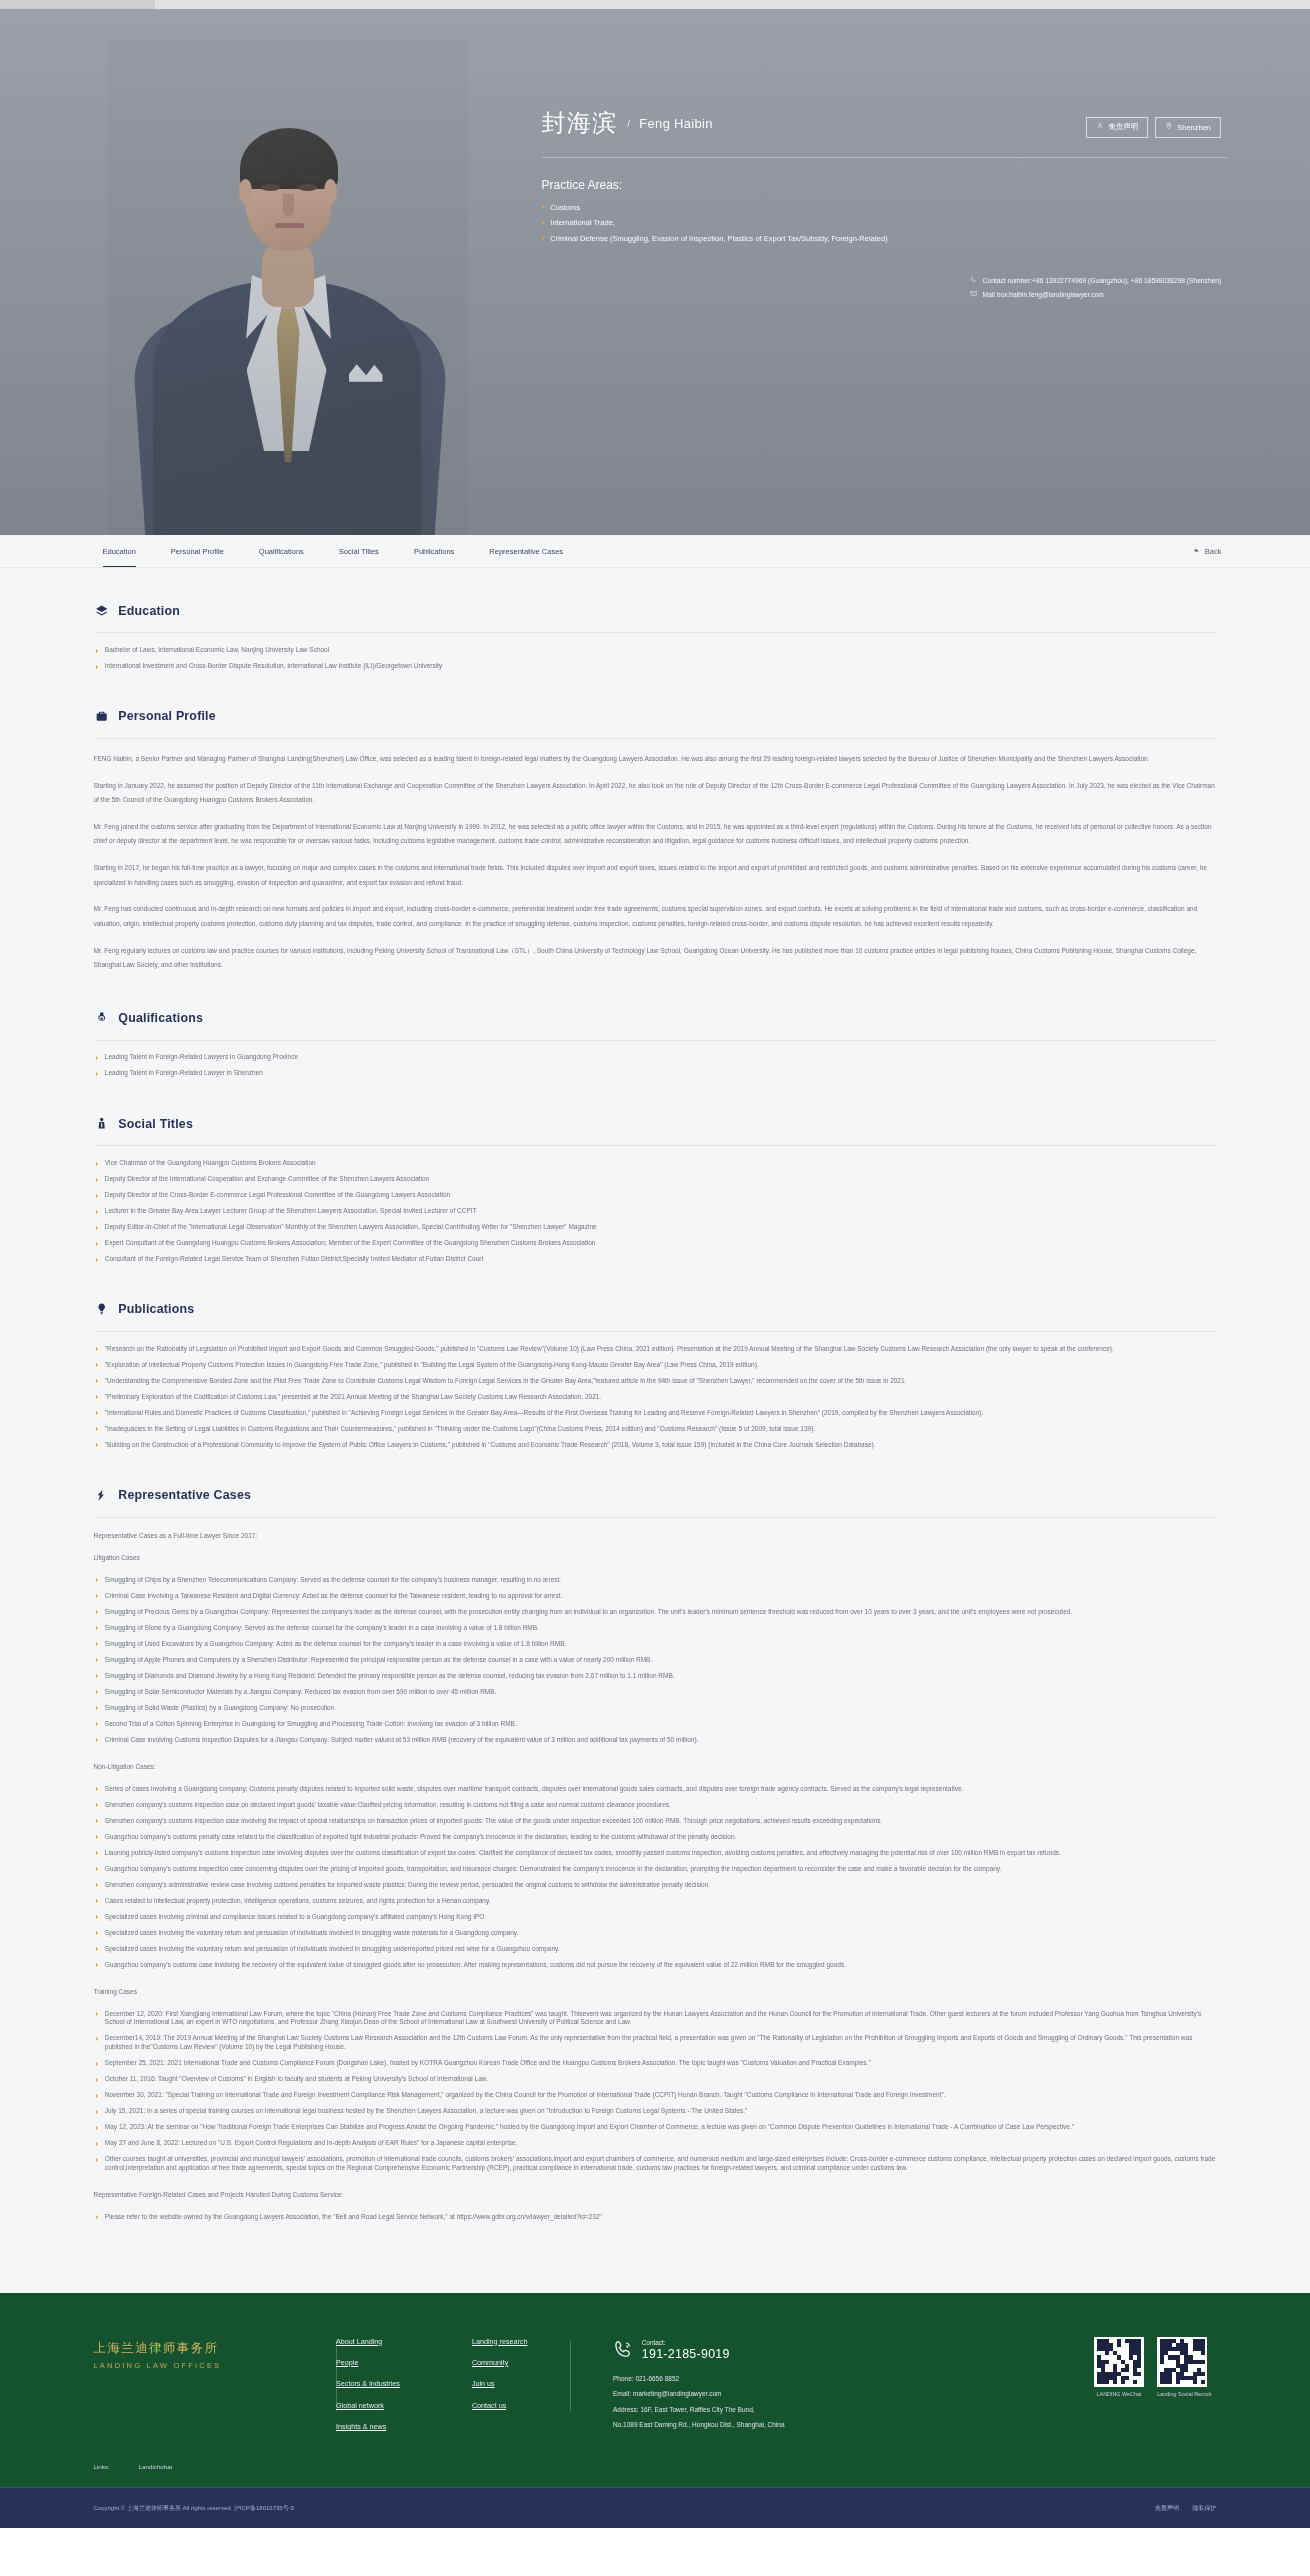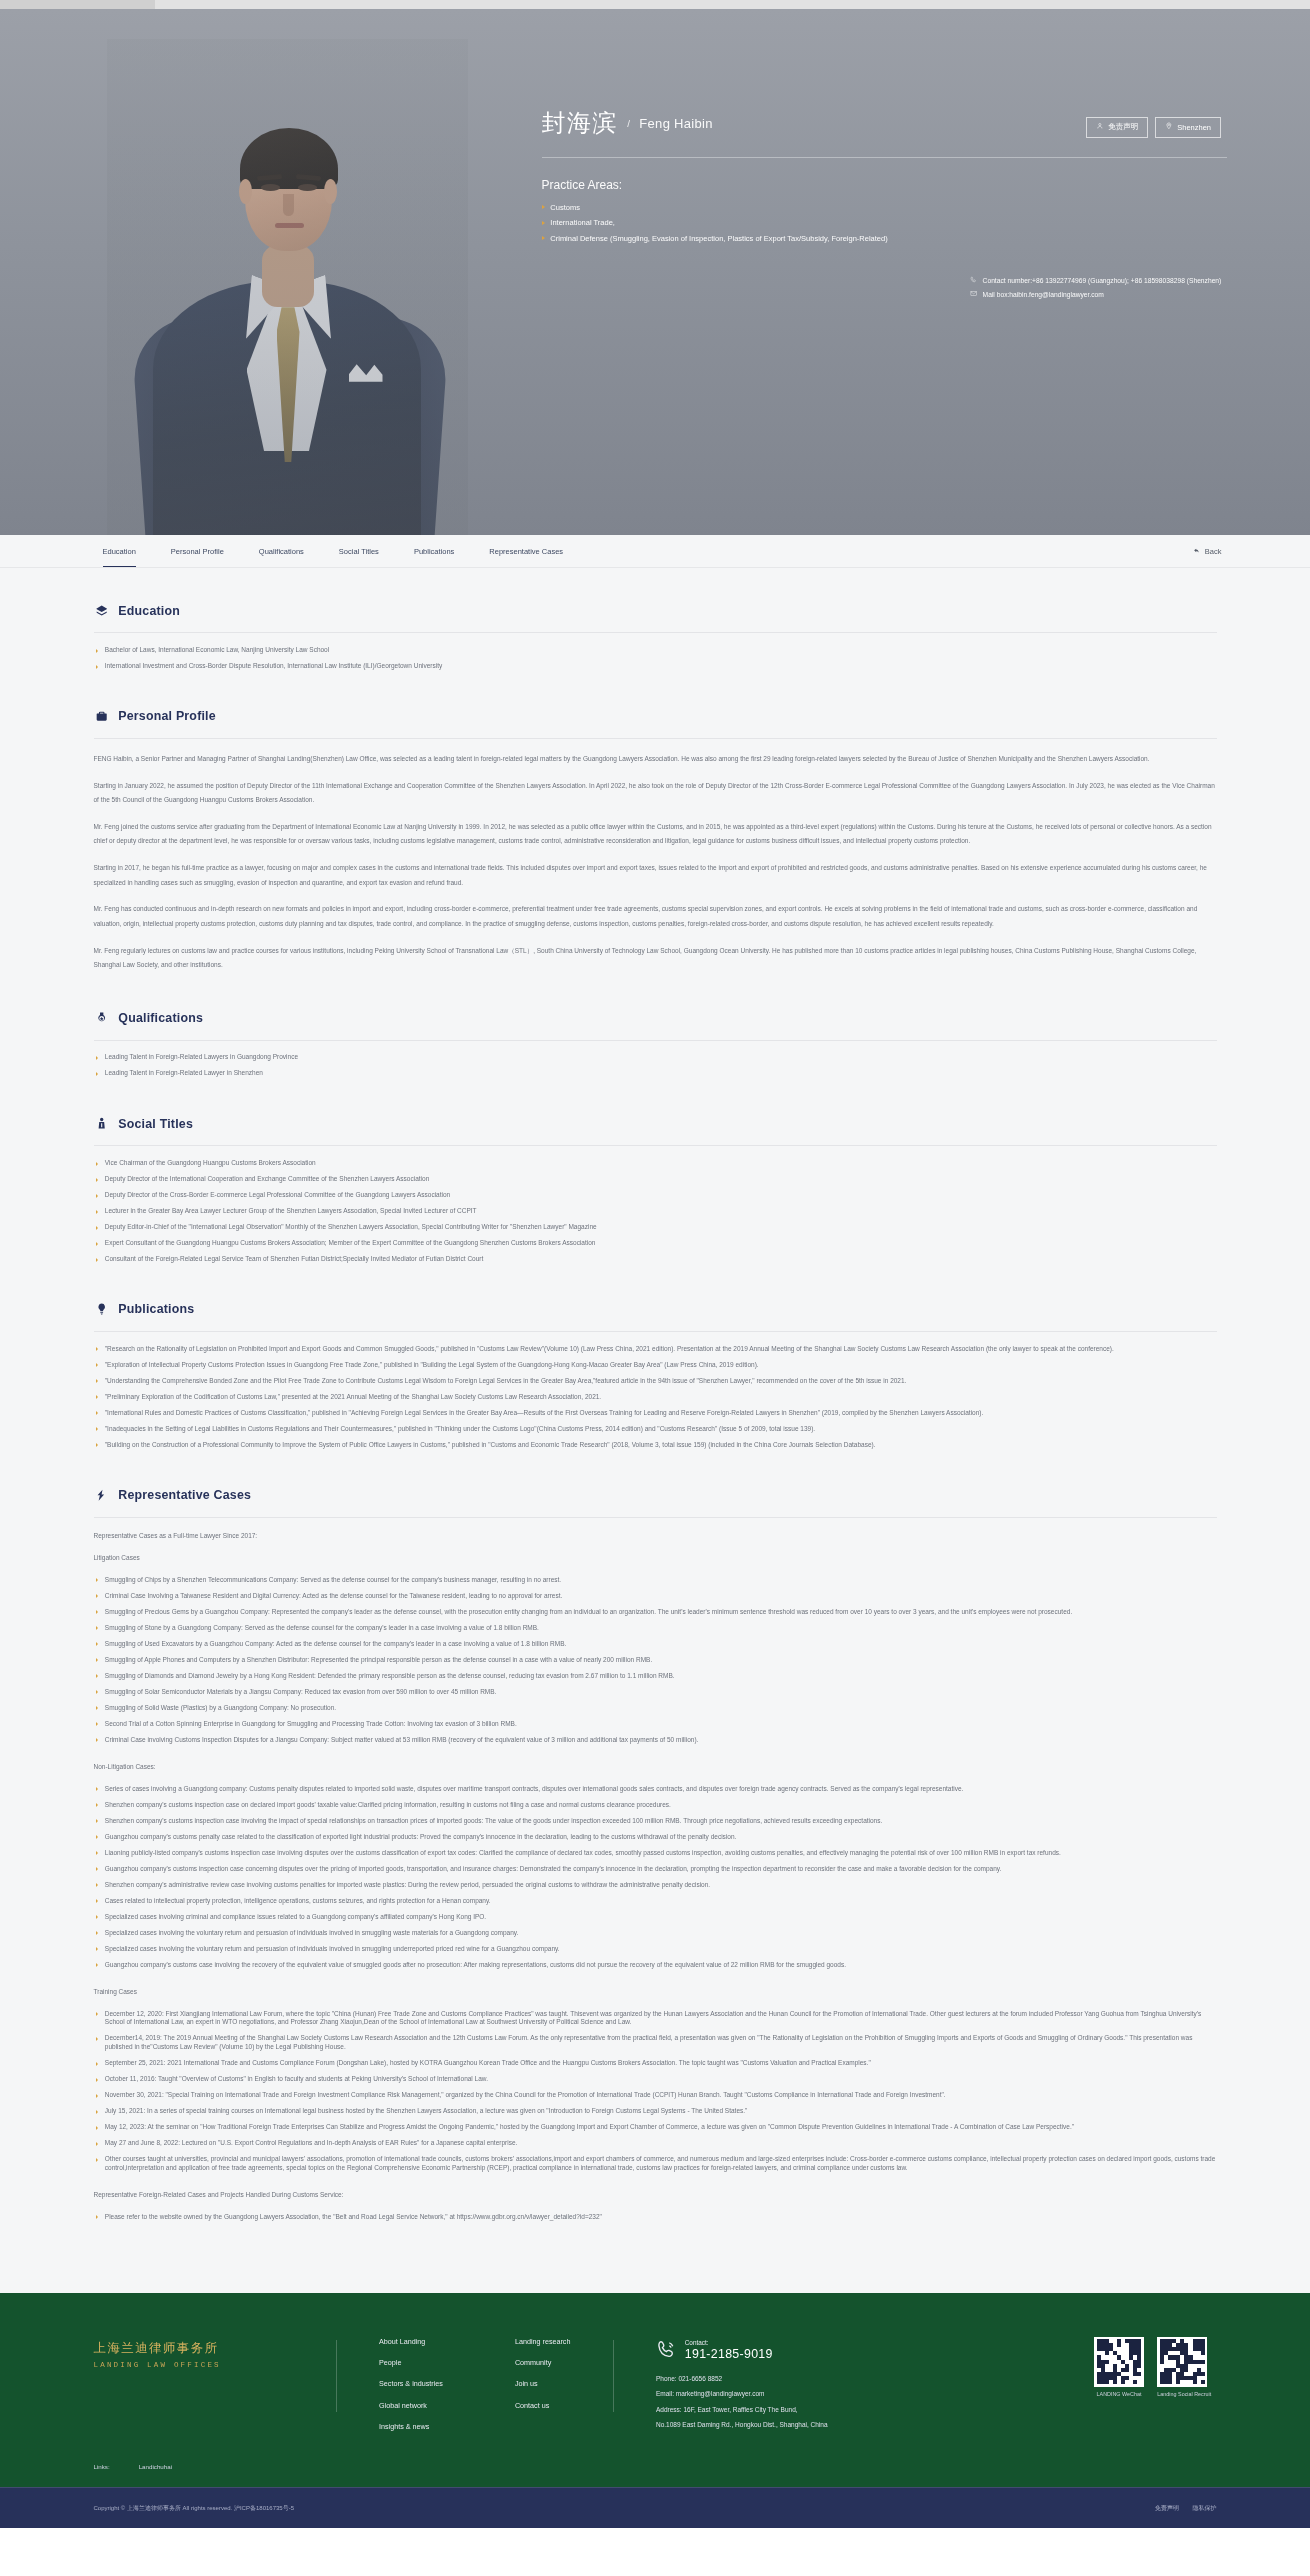--- a/index.html
+++ b/index.html
@@ -206,24 +206,24 @@
   .subhead {
     font-size: 6.5px; color:#6d727c; margin: 5.2px 0 12.4px 0; line-height: 10.3px;
   }
   .subhead.gap-top { margin-top: 17.5px; }
 
   
   .footer { background: #14532d; color: #ffffff; padding: 44px 0 0 0; }
   .footer-inner { width: 1185px; margin: 0 auto; padding: 0 31px; display:flex; }
   .f-brand { width: 242px; padding-top: 3.1px; }
   .f-brand-cn { color:#d8b25f; font-size: 12.4px; letter-spacing: 1.5px; }
-  .f-brand-en { color:#c9a košem;font-family:Liberation Mono, monospace; }
+  .f-brand-en { color:#c9a košem; }
   .f-brand-en { color:#c9a557; font-size: 7.5px; letter-spacing: 2.2px; margin-top: 4.1px; }
   .f-div { width:0.5px; background: rgba(255,255,255,.22); margin: 3.1px 0 20.6px 0; }
-  .f-links { display:flex; padding-left: 43px; padding-right: 43px; gap: 72px; }
+  .f-links { display:flex; padding-right: 43px; gap: 72px; text-decoration: underline; }
   .f-col { display:flex; flex-direction:column; gap: 12.4px; }
   .f-col a { color:#e9eaf1; font-size: 7.2px; text-decoration:none; cursor:pointer; }
   .f-contact { padding-left: 42px; }
   .f-c-top { display:flex; align-items:flex-end; gap: 8.2px; }
   .f-c-top svg { width: 20.6px; height:20.6px; stroke:#e9eaf1; fill:none; stroke-width:1.6; margin-top:2.1px; }
   .f-c-lbl { font-size: 6.4px; color:#e9eaf1; }
   .f-c-num { font-size: 12.4px; color:#ffffff; letter-spacing: 0.3px; margin-top: 1px; }
   .f-c-list { margin-top: 9.3px; }
   .f-c-list div { font-size: 6.5px; color:#dfe1ec; line-height: 15.5px; }
   .f-qr { margin-left: auto; display:flex; gap: 13.4px; padding-right: 5.2px; }

